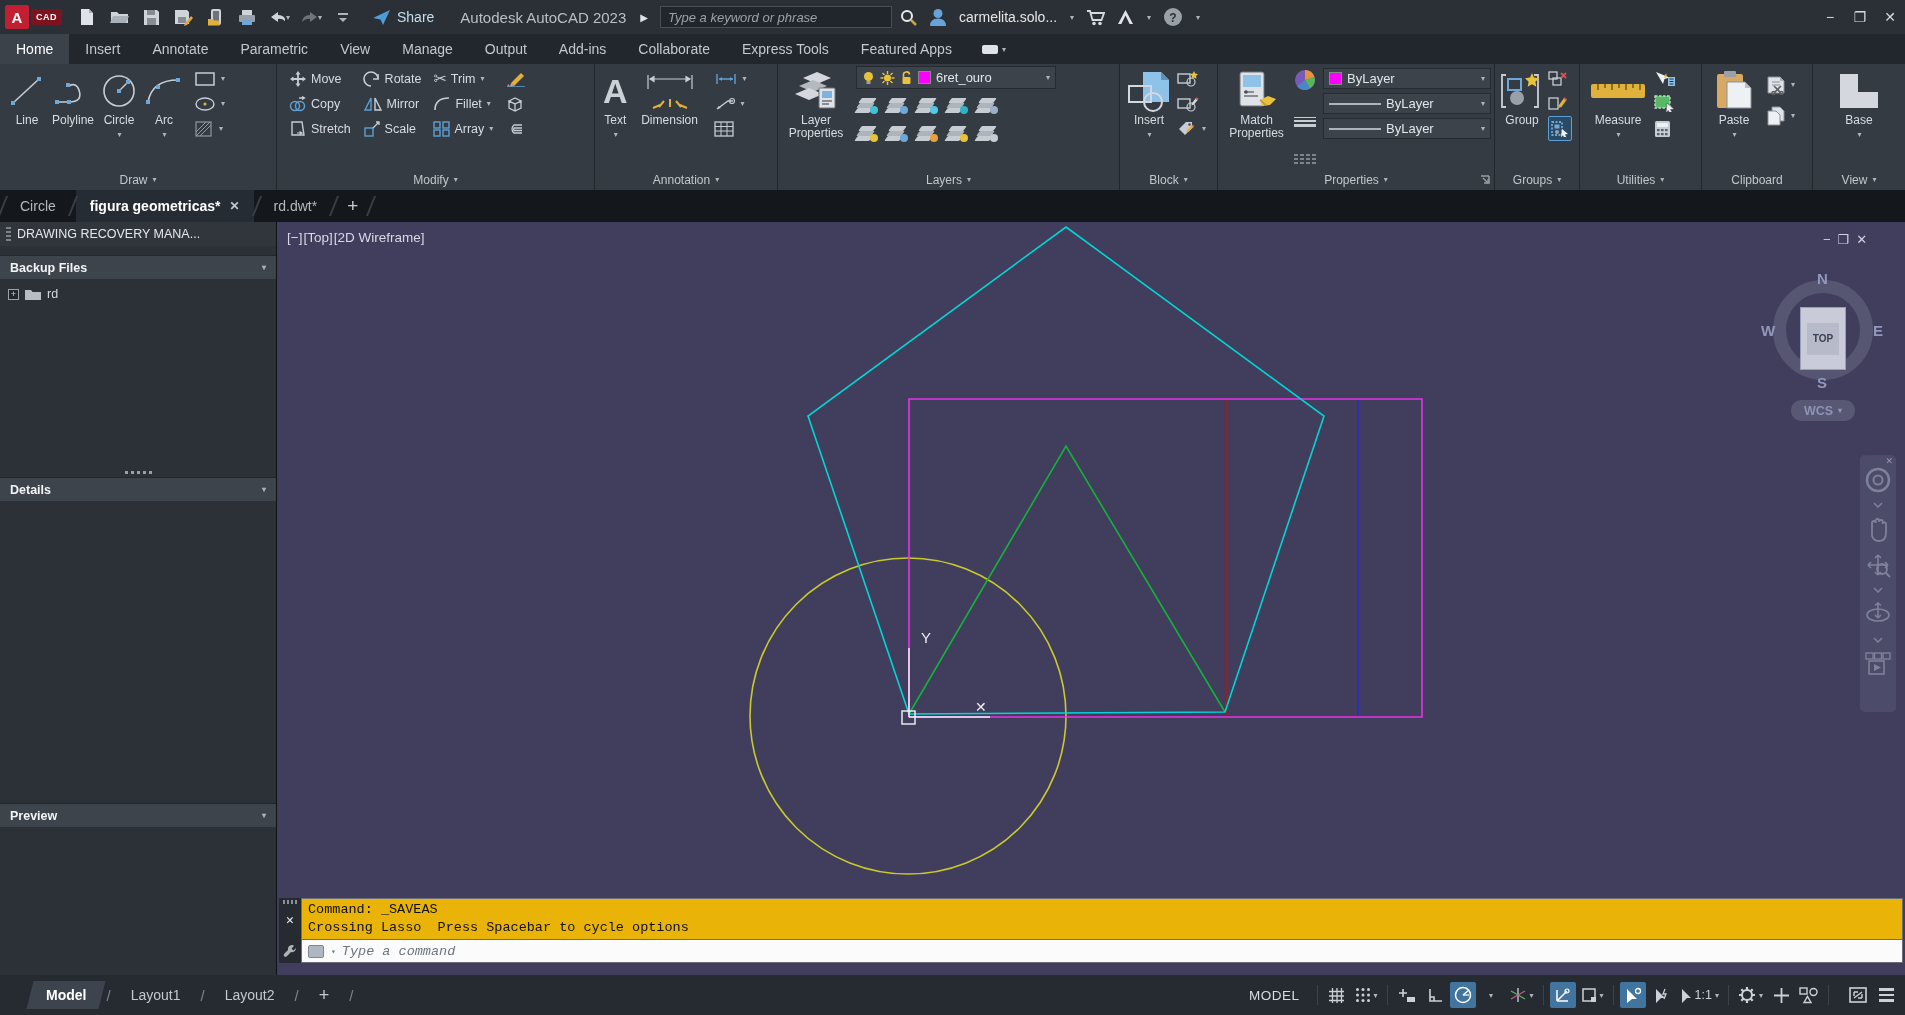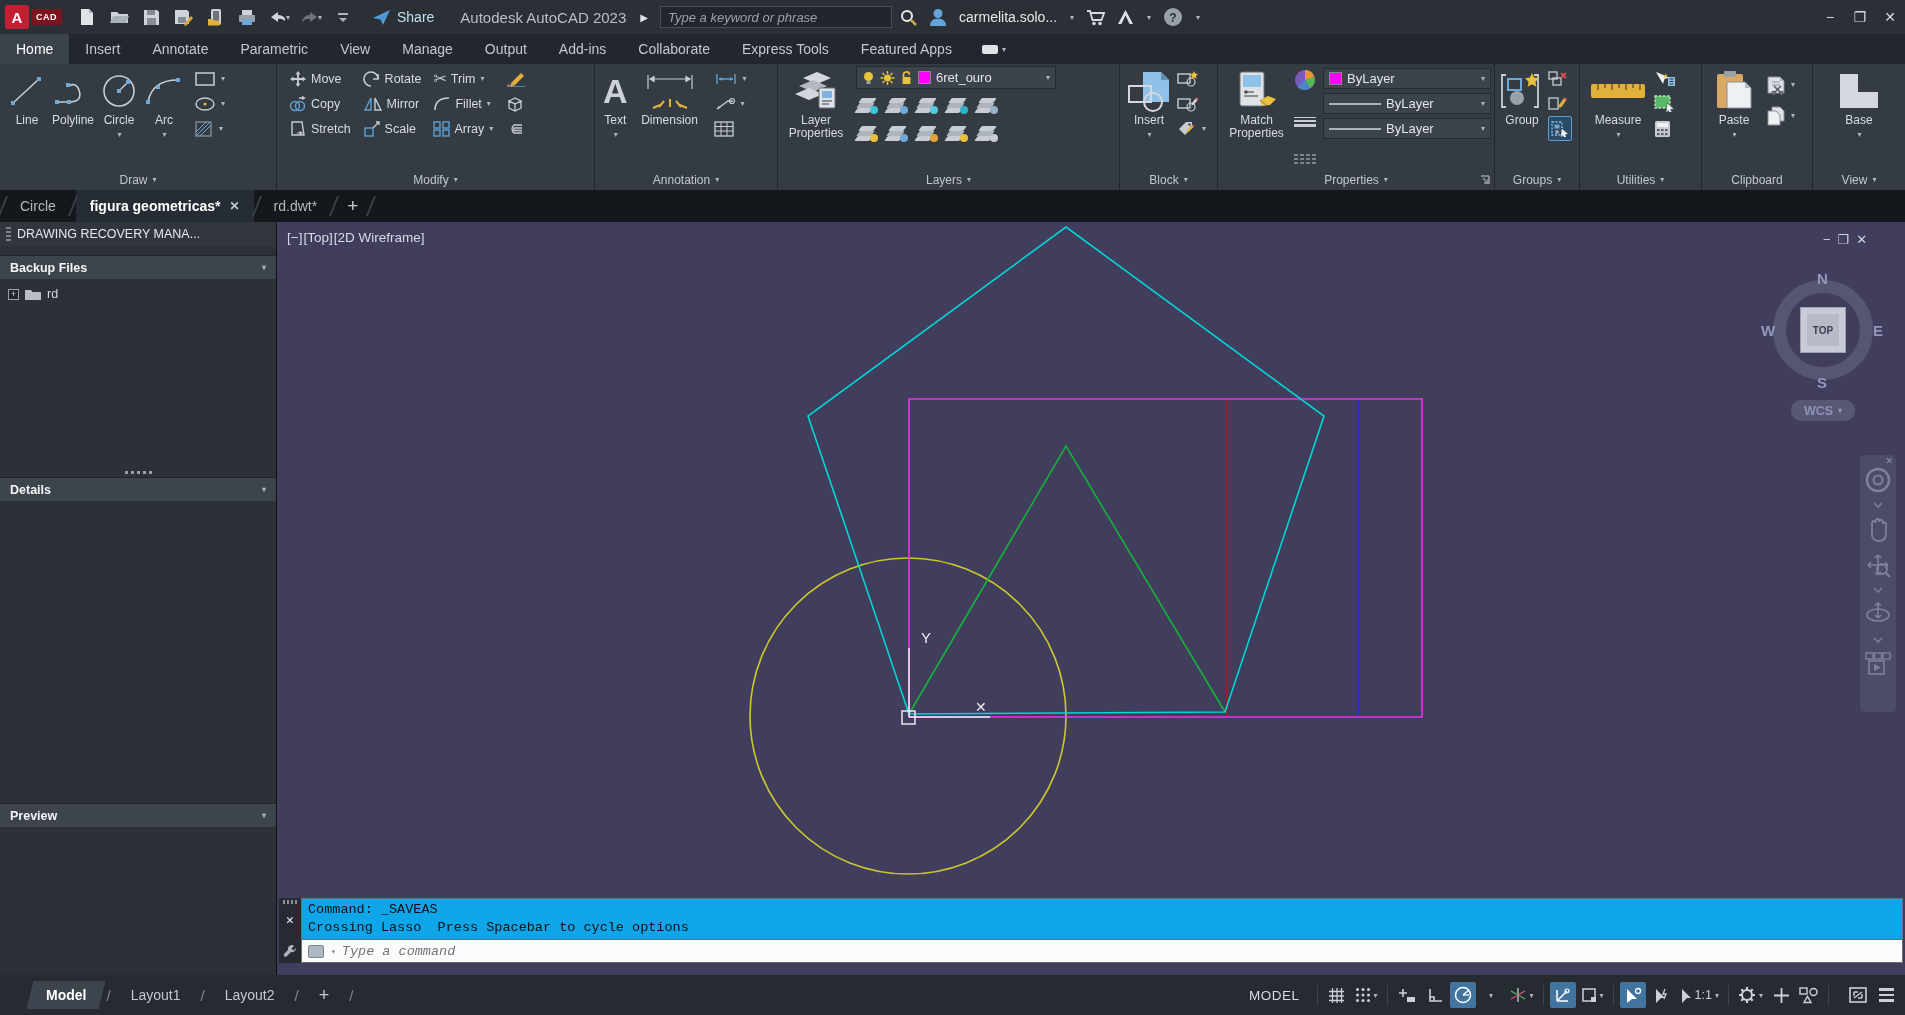--- a/index.html
+++ b/index.html
@@ -87,21 +87,21 @@
   
   #canvas { position:absolute; left:277px; top:222px; width:1628px; height:753px; background:#403E5C; overflow:hidden; }
   #vp-label { position:absolute; left:10px; top:8px; color:#d7dae6; font-size:13.5px; display:flex; gap:1px; }
   #vp-winbtns { position:absolute; left:1546px; top:10px; display:flex; gap:7px; color:#d0d3e0; font-size:13px; }
 
   
   #viewcube { position:absolute; left:1488px; top:50px; width:116px; height:160px; }
   .vc-ring { position:absolute; left:8px; top:8px; width:100px; height:100px; border-radius:50%;
     border:13px solid rgba(205,210,235,0.16); }
   .vc-letter { position:absolute; color:#9298bc; font-weight:bold; font-size:15px; }
-  .vc-top { position:absolute; left:35px; top:35px; width:46px; height:46px; background:#c9ccd8;
+  .vc-top { position:absolute; left:35px; top:35px; width:46px; height:63px; background:#c9ccd8;
     border:1px solid #9aa0b4; display:flex; align-items:center; justify-content:center; }
   .vc-top-inner { width:32px; height:32px; background:#b6bac9; display:flex; align-items:center; justify-content:center;
     font-size:10px; font-weight:bold; color:#3c4152; }
   .wcs-pill { position:absolute; left:26px; top:128px; width:64px; height:21px; border-radius:10px;
     background:rgba(200,205,230,0.18); color:#8e94b8; font-size:12.5px; font-weight:bold;
     display:flex; align-items:center; justify-content:center; gap:5px; }
 
   
   #navbar { position:absolute; left:1583px; top:233px; width:36px; height:257px; border-radius:5px;
     background:rgba(190,196,225,0.10); display:flex; flex-direction:column; align-items:center; padding-top:12px; gap:9px; }
@@ -109,21 +109,21 @@
   .nav-ic { opacity:0.35; }
 
   
   #cmdpal { position:absolute; left:2px; top:676px; width:1624px; height:65px; display:flex;
     font-family:"Liberation Mono", monospace; }
   .cmd-grip { width:22px; background:#262b31; display:flex; flex-direction:column; align-items:center; padding-top:2px; gap:8px; }
   .cmd-grip .dots { width:14px; height:4px;
     background:repeating-linear-gradient(90deg,#8a9099 0 2px, transparent 2px 4px); }
   .cmd-grip .x { color:#e8ebee; font-size:13px; }
   .cmd-main { flex:1; display:flex; flex-direction:column; }
-  .cmd-hist { height:41px; background:#0ea5e9; border:1px solid #6b6f75; border-bottom:none;
+  .cmd-hist { height:41px; background:#eab308; border:1px solid #6b6f75; border-bottom:none;
     padding:2px 6px; color:#111; font-size:13.5px; line-height:18px; white-space:pre; }
   .cmd-input { height:24px; background:#fbfbfb; border:1px solid #6b6f75; display:flex; align-items:center;
     padding:0 6px; gap:6px; }
   .cmd-input .ic { width:16px; height:13px; background:#aeb6c2; border:1px solid #7e8690; border-radius:2px; }
   .cmd-input .prompt { font-style:italic; color:#6e757d; font-size:13.5px; }
   .cmd-input .dd { color:#6e757d; }
 
   
   #statusbar { position:absolute; left:0; top:975px; width:1905px; height:40px; background:#262b31;
     display:flex; align-items:center; color:#ccd1d7; }

